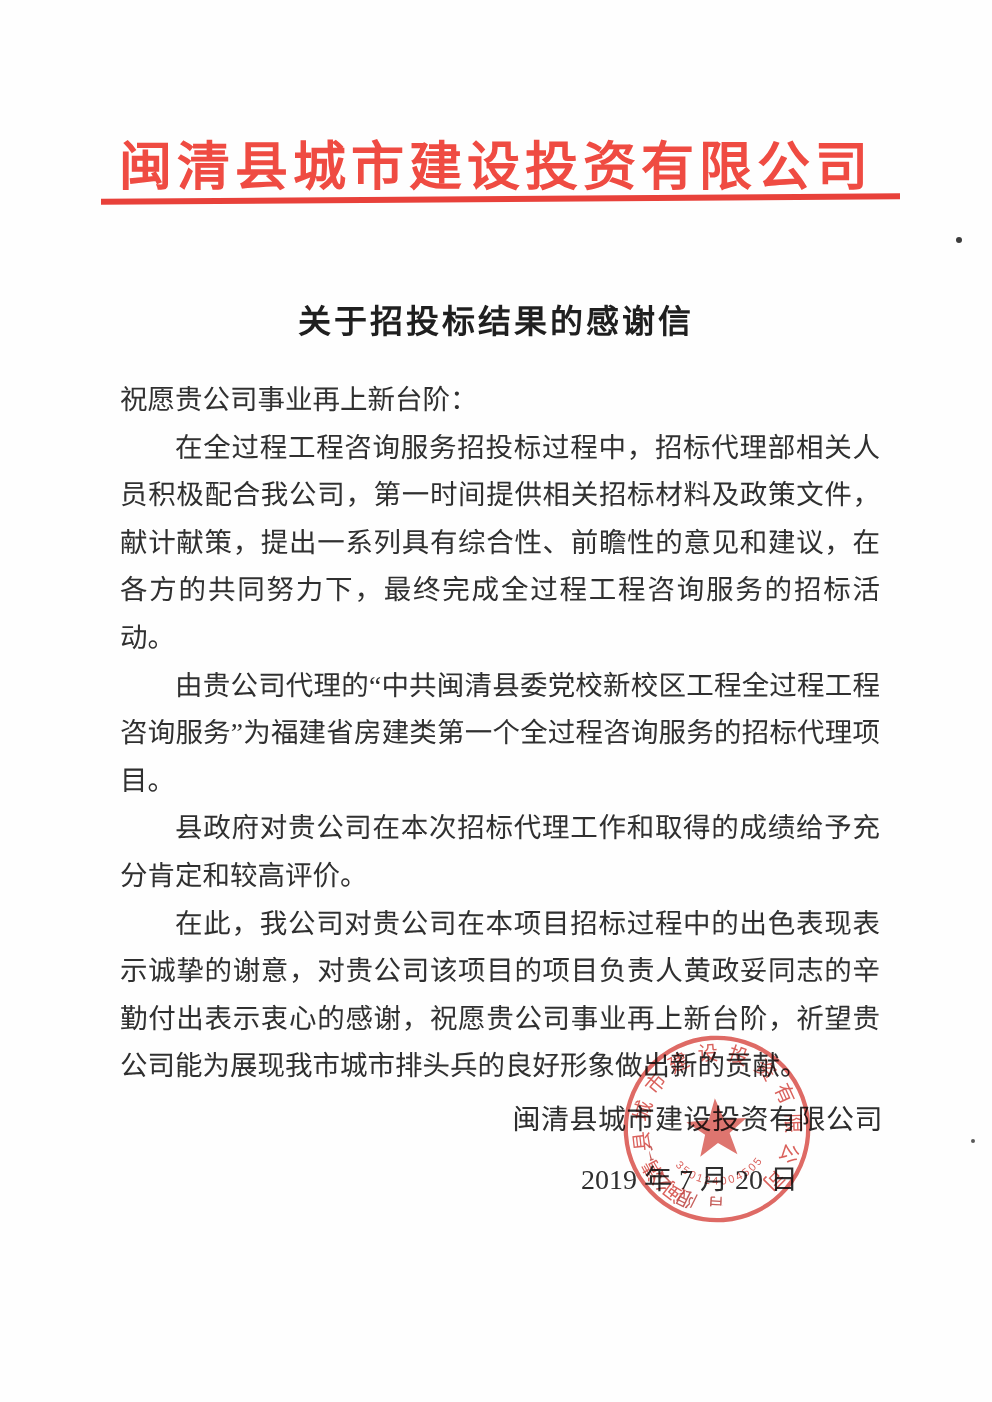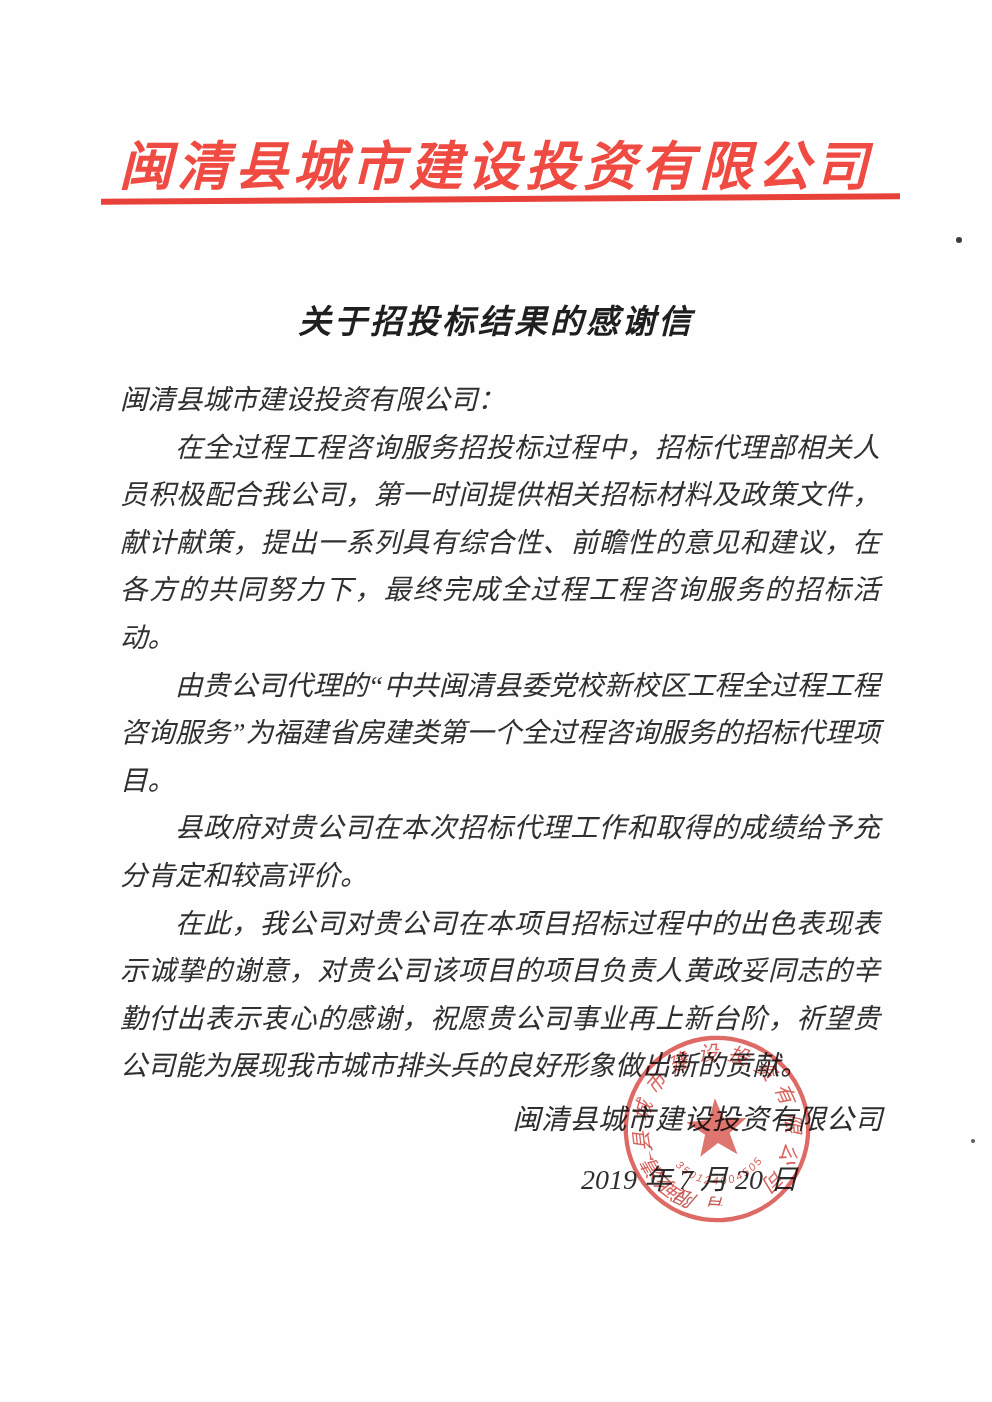--- a/index.html
+++ b/index.html
@@ -5,21 +5,20 @@
   html, body { margin: 0; padding: 0; background: #ffffff; }
 
   .page {
     position: relative;
     width: 992px;
     height: 1402px;
     background: #fefefe;
     overflow: hidden;
     font-family: "Liberation Serif", "DejaVu Serif", serif;
     color: #2e2e2e;
-    font-style: italic;
   }
 
   
   .letterhead-title {
     position: absolute;
     top: 124px; left: 0;
     width: 100%;
     text-align: center;
     font-family: "Liberation Serif", "DejaVu Serif", serif;
     font-weight: bold;
@@ -99,21 +98,21 @@
 <body>
 
 <div class="page">
 
   <div class="letterhead-title">闽清县城市建设投资有限公司</div>
   <div class="letterhead-rule"></div>
 
   <div class="letter-title">关于招投标结果的感谢信</div>
 
   <div class="letter-body">
-    <p class="salutation">闽清县城市建设投资有限公司：</p>
+    <p class="salutation">祝愿贵公司事业再上新台阶：</p>
     <p>在全过程工程咨询服务招投标过程中，招标代理部相关人员积极配合我公司，第一时间提供相关招标材料及政策文件，献计献策，提出一系列具有综合性、前瞻性的意见和建议，在各方的共同努力下，最终完成全过程工程咨询服务的招标活动。</p>
     <p>由贵公司代理的“中共闽清县委党校新校区工程全过程工程咨询服务”为福建省房建类第一个全过程咨询服务的招标代理项目。</p>
     <p>县政府对贵公司在本次招标代理工作和取得的成绩给予充分肯定和较高评价。</p>
     <p>在此，我公司对贵公司在本项目招标过程中的出色表现表示诚挚的谢意，对贵公司该项目的项目负责人黄政妥同志的辛勤付出表示衷心的感谢，祝愿贵公司事业再上新台阶，祈望贵公司能为展现我市城市排头兵的良好形象做出新的贡献。</p>
   </div>
 
   <div class="sig-company">闽清县城市建设投资有限公司</div>
   <div class="sig-date">2019 年 7 月 20 日</div>
 
   <svg class="seal" viewBox="0 0 200 200">

